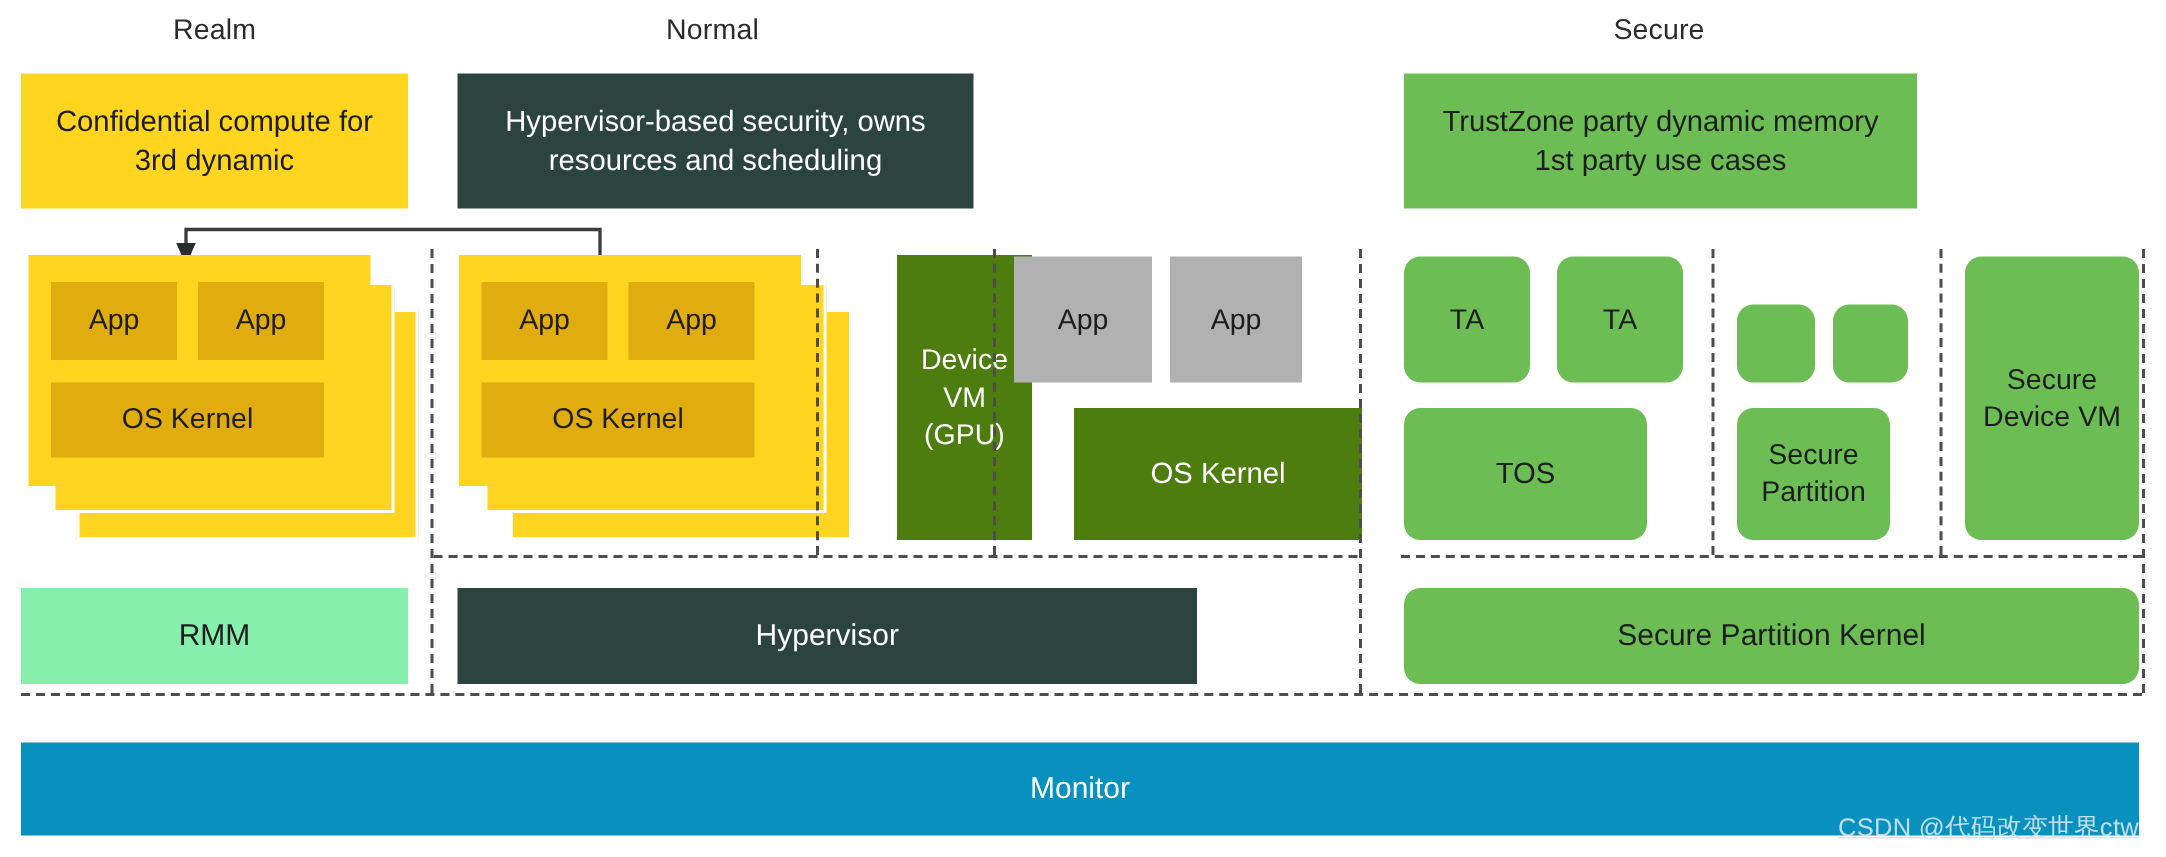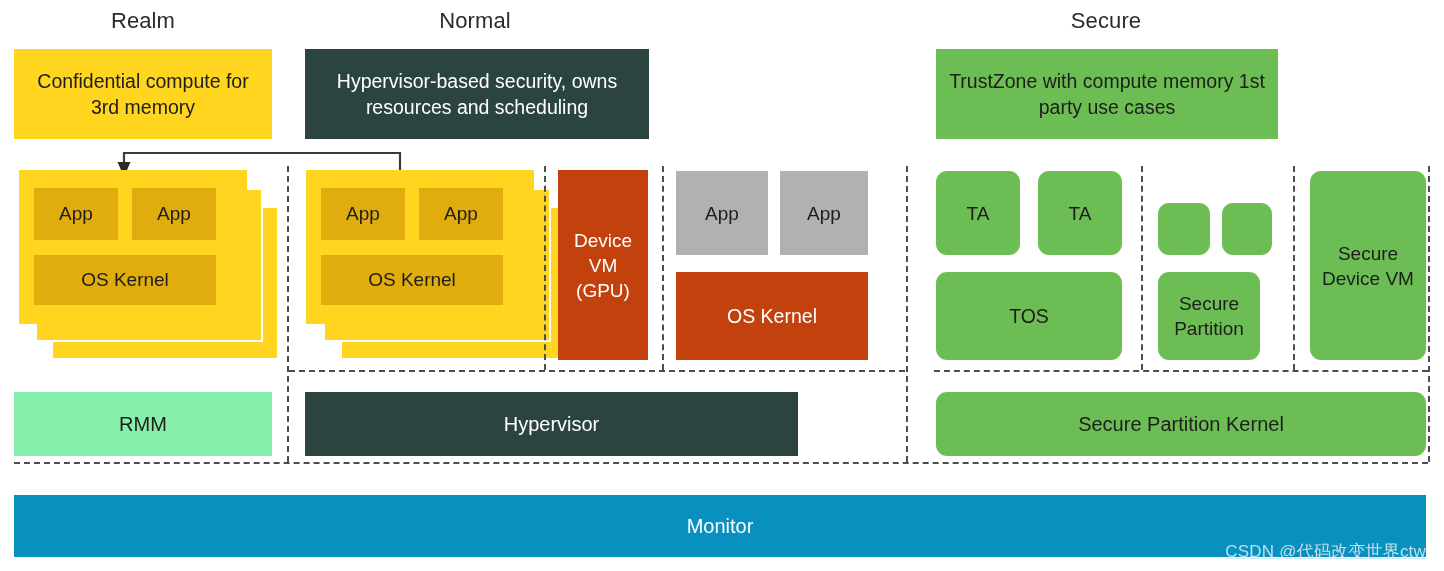--- a/index.html
+++ b/index.html
@@ -17,21 +17,21 @@
     width: 1444px;
     height: 571px;
     background: #ffffff;
     overflow: hidden;
   }
 
   .abs { position: absolute; box-sizing: border-box; }
 
   
   .col-title {
-    font-size: 22px;
+    font-size: 19px;
     color: #2b2b2b;
     text-align: center;
     line-height: 26px;
     letter-spacing: 0.1px;
   }
 
   
   .banner {
     display: flex;
     align-items: center;
@@ -72,21 +72,21 @@
 
   
   .box {
     display: flex;
     align-items: center;
     justify-content: center;
     text-align: center;
     box-sizing: border-box;
     line-height: 25px;
   }
-  .box.navy  { background: #c2410c; color: #ffffff; }
+  .box.navy  { background: #4d7c0f; color: #ffffff; margin-left: 40px; }
   .box.grey  { background: #B1B1B1; color: #1d1d1d; }
   .box.green { background: #6CBE54; color: #1d1d1d; border-radius: 11px; }
   .box.yellow{ background: #86efac; color: #1d1d1d; }
   .box.dgreen{ background: #2C443F; color: #ffffff; }
   .box.blue  { background: #0890BF; color: #ffffff; }
 
   
   .vdash {
     position: absolute;
     border-left: 2px dashed #4d4d4d;
@@ -113,25 +113,25 @@
 </style>
 </head>
 <body>
 
 <div id="canvas">
 
   <div class="abs col-title" style="left:53px; top:8px; width:180px;">Realm</div>
   <div class="abs col-title" style="left:385px; top:8px; width:180px;">Normal</div>
   <div class="abs col-title" style="left:1016px; top:8px; width:180px;">Secure</div>
 
-  <div class="abs banner yellow" style="left:14px; top:49px; width:258px; height:90px;">Confidential compute for 3rd memory</div>
+  <div class="abs banner yellow" style="left:14px; top:49px; width:258px; height:90px;">Confidential compute for 3rd dynamic</div>
 
   <div class="abs banner dgreen" style="left:305px; top:49px; width:344px; height:90px;">Hypervisor-based security, owns resources and scheduling</div>
 
-  <div class="abs banner green" style="left:936px; top:49px; width:342px; height:90px;">TrustZone with compute memory 1st party use cases</div>
+  <div class="abs banner green" style="left:936px; top:49px; width:342px; height:90px;">TrustZone party dynamic memory 1st party use cases</div>
 
   <svg class="connector" width="1444" height="571" aria-hidden="true">
     <polyline points="400,170 400,153 124,153 124,165" fill="none" stroke="#3b3b3b" stroke-width="2.2"></polyline>
     <polygon points="124,177 117.5,162 130.5,162" fill="#2b2b2b"></polygon>
   </svg>
 
   <div class="stack" style="left:19px; top:170px; width:260px; height:190px;">
     <div class="stack-layer" style="left:32px; top:36px; width:228px; height:154px;"></div>
     <div class="stack-layer" style="left:16px; top:18px; width:228px; height:154px;"></div>
     <div class="stack-front" style="width:228px; height:154px;">
@@ -152,21 +152,21 @@
   </div>
 
   <div class="abs box navy" style="left:558px; top:170px; width:90px; height:190px; font-size:19px; padding:0 8px;">Device VM (GPU)</div>
 
   <div class="abs box grey" style="left:676px; top:171px; width:92px; height:84px; font-size:19px;">App</div>
   <div class="abs box grey" style="left:780px; top:171px; width:88px; height:84px; font-size:19px;">App</div>
   <div class="abs box navy" style="left:676px; top:272px; width:192px; height:88px; font-size:19.5px;">OS Kernel</div>
 
   <div class="abs box green" style="left:936px; top:171px; width:84px; height:84px; font-size:19px;">TA</div>
   <div class="abs box green" style="left:1038px; top:171px; width:84px; height:84px; font-size:19px;">TA</div>
-  <div class="abs box green" style="left:936px; top:272px; width:186px; height:88px; font-size:19.5px;">TOS</div>
+  <div class="abs box green" style="left:936px; top:272px; width:162px; height:88px; font-size:19.5px;">TOS</div>
 
   <div class="abs box green" style="left:1158px; top:203px; width:52px; height:52px; font-size:18px;"></div>
   <div class="abs box green" style="left:1222px; top:203px; width:50px; height:52px; font-size:18px;"></div>
   <div class="abs box green" style="left:1158px; top:272px; width:102px; height:88px; font-size:19px; padding:0 6px;">Secure Partition</div>
 
   <div class="abs box green" style="left:1310px; top:171px; width:116px; height:189px; font-size:19px; padding:0 6px;">Secure Device VM</div>
 
   <div class="vdash" style="left:287px; top:166px; height:296px;"></div>
   <div class="vdash" style="left:544px; top:166px; height:204px;"></div>
   <div class="vdash" style="left:662px; top:166px; height:204px;"></div>

